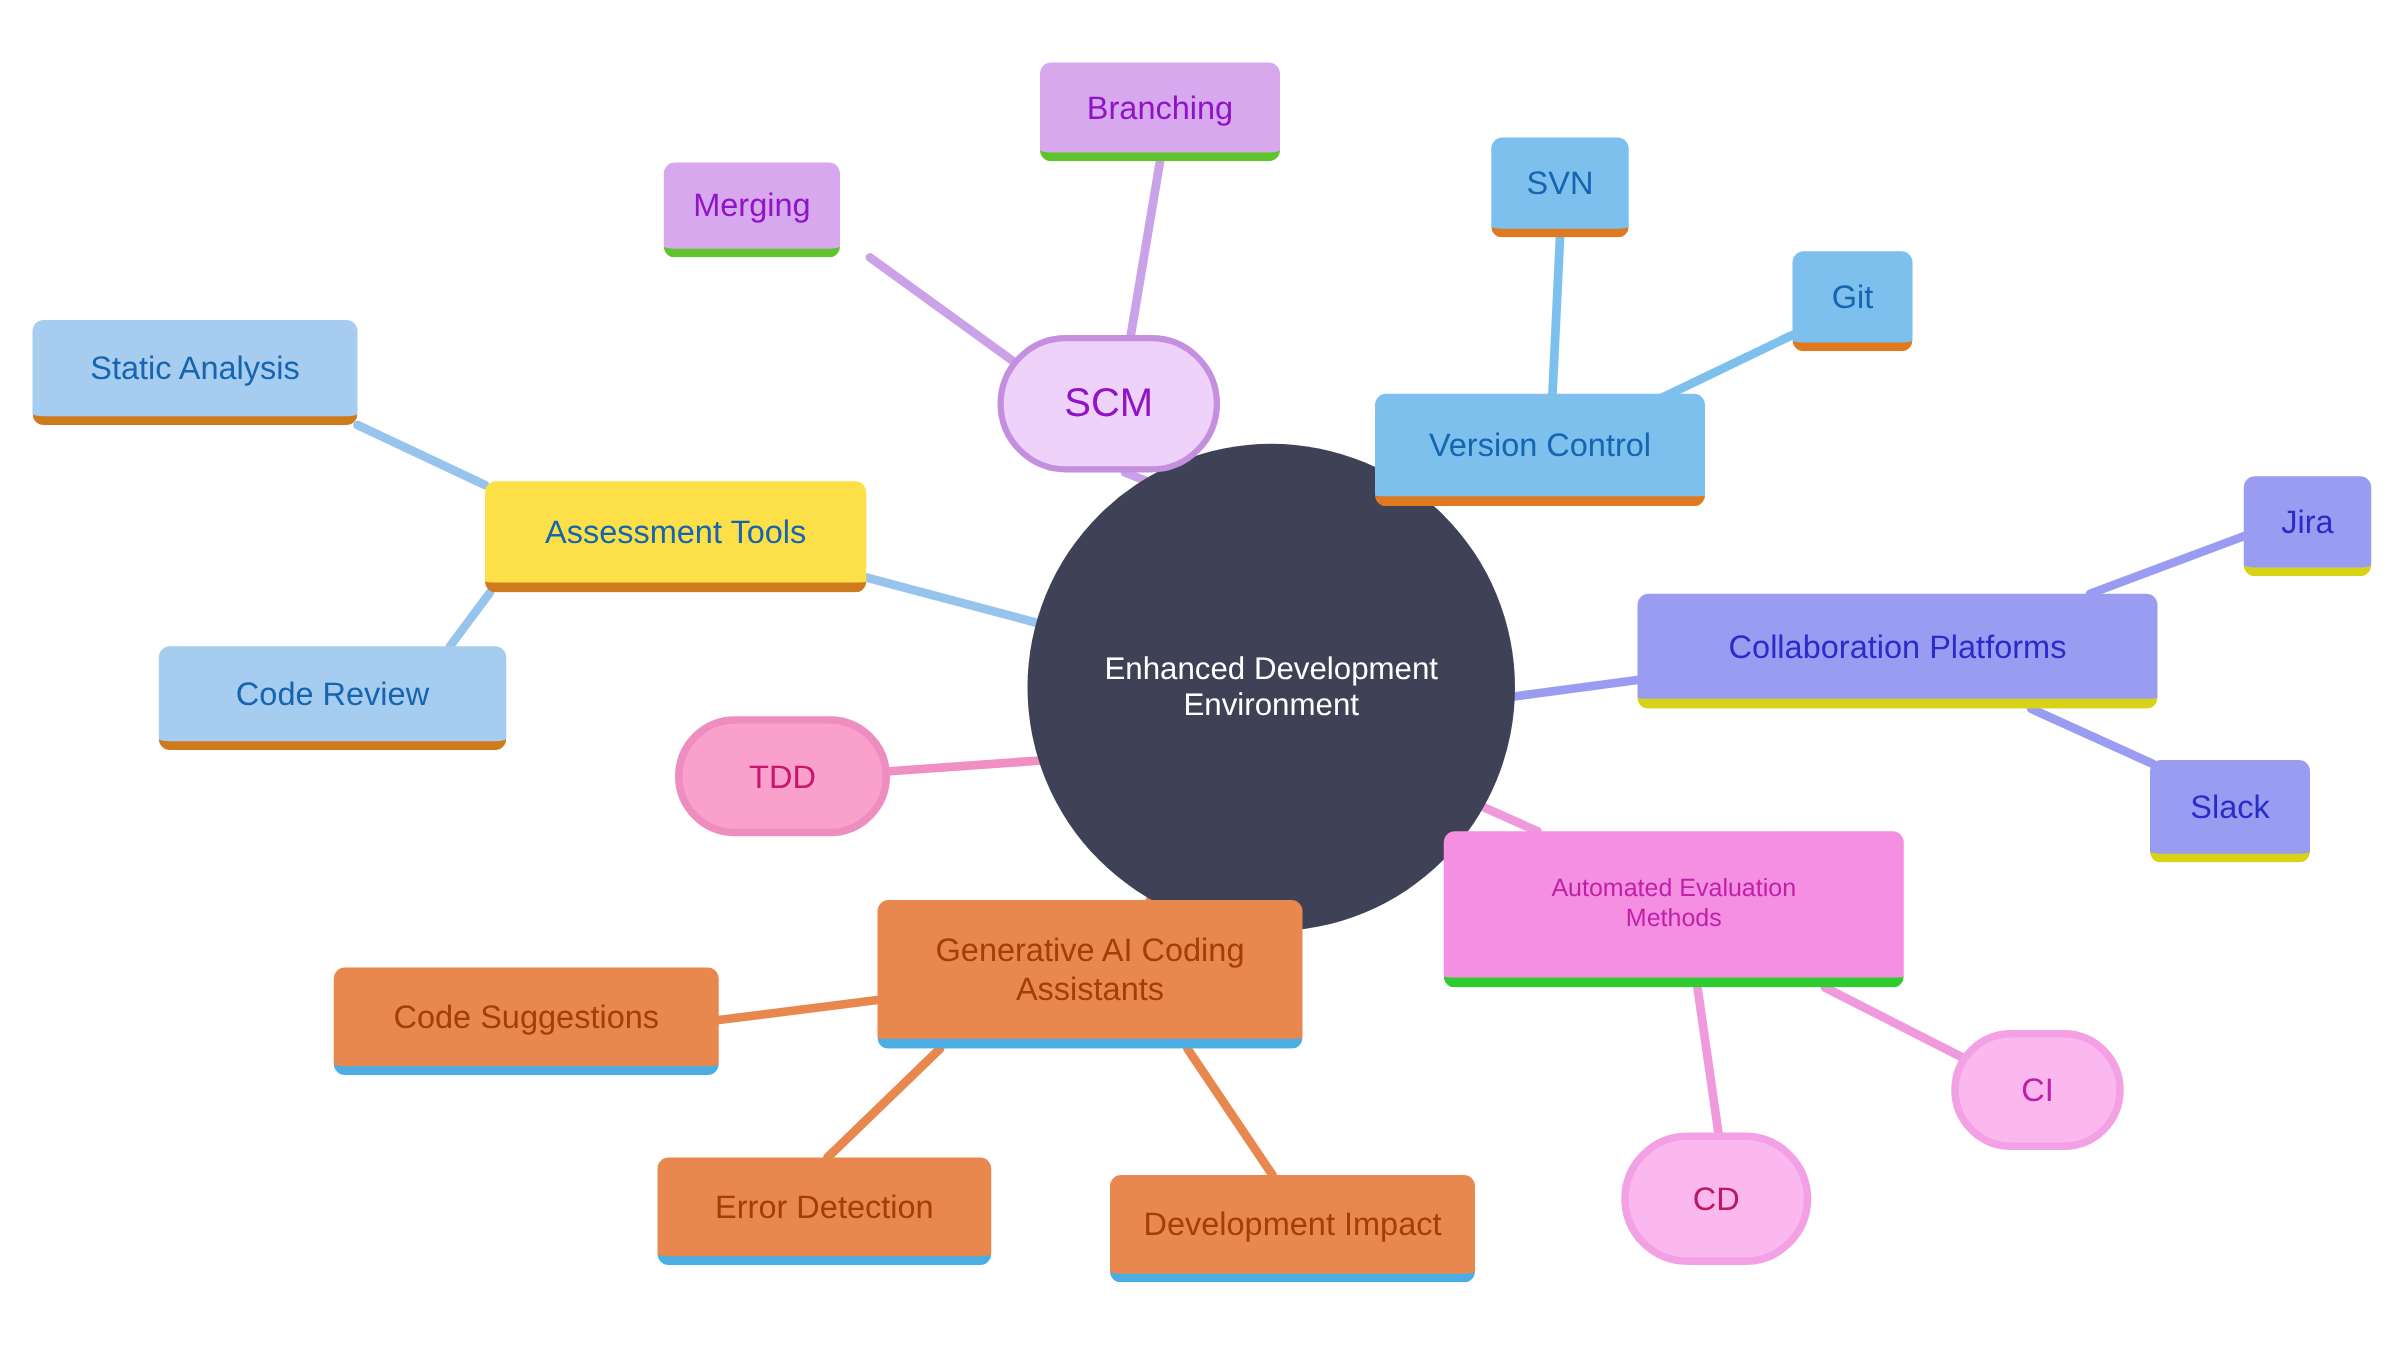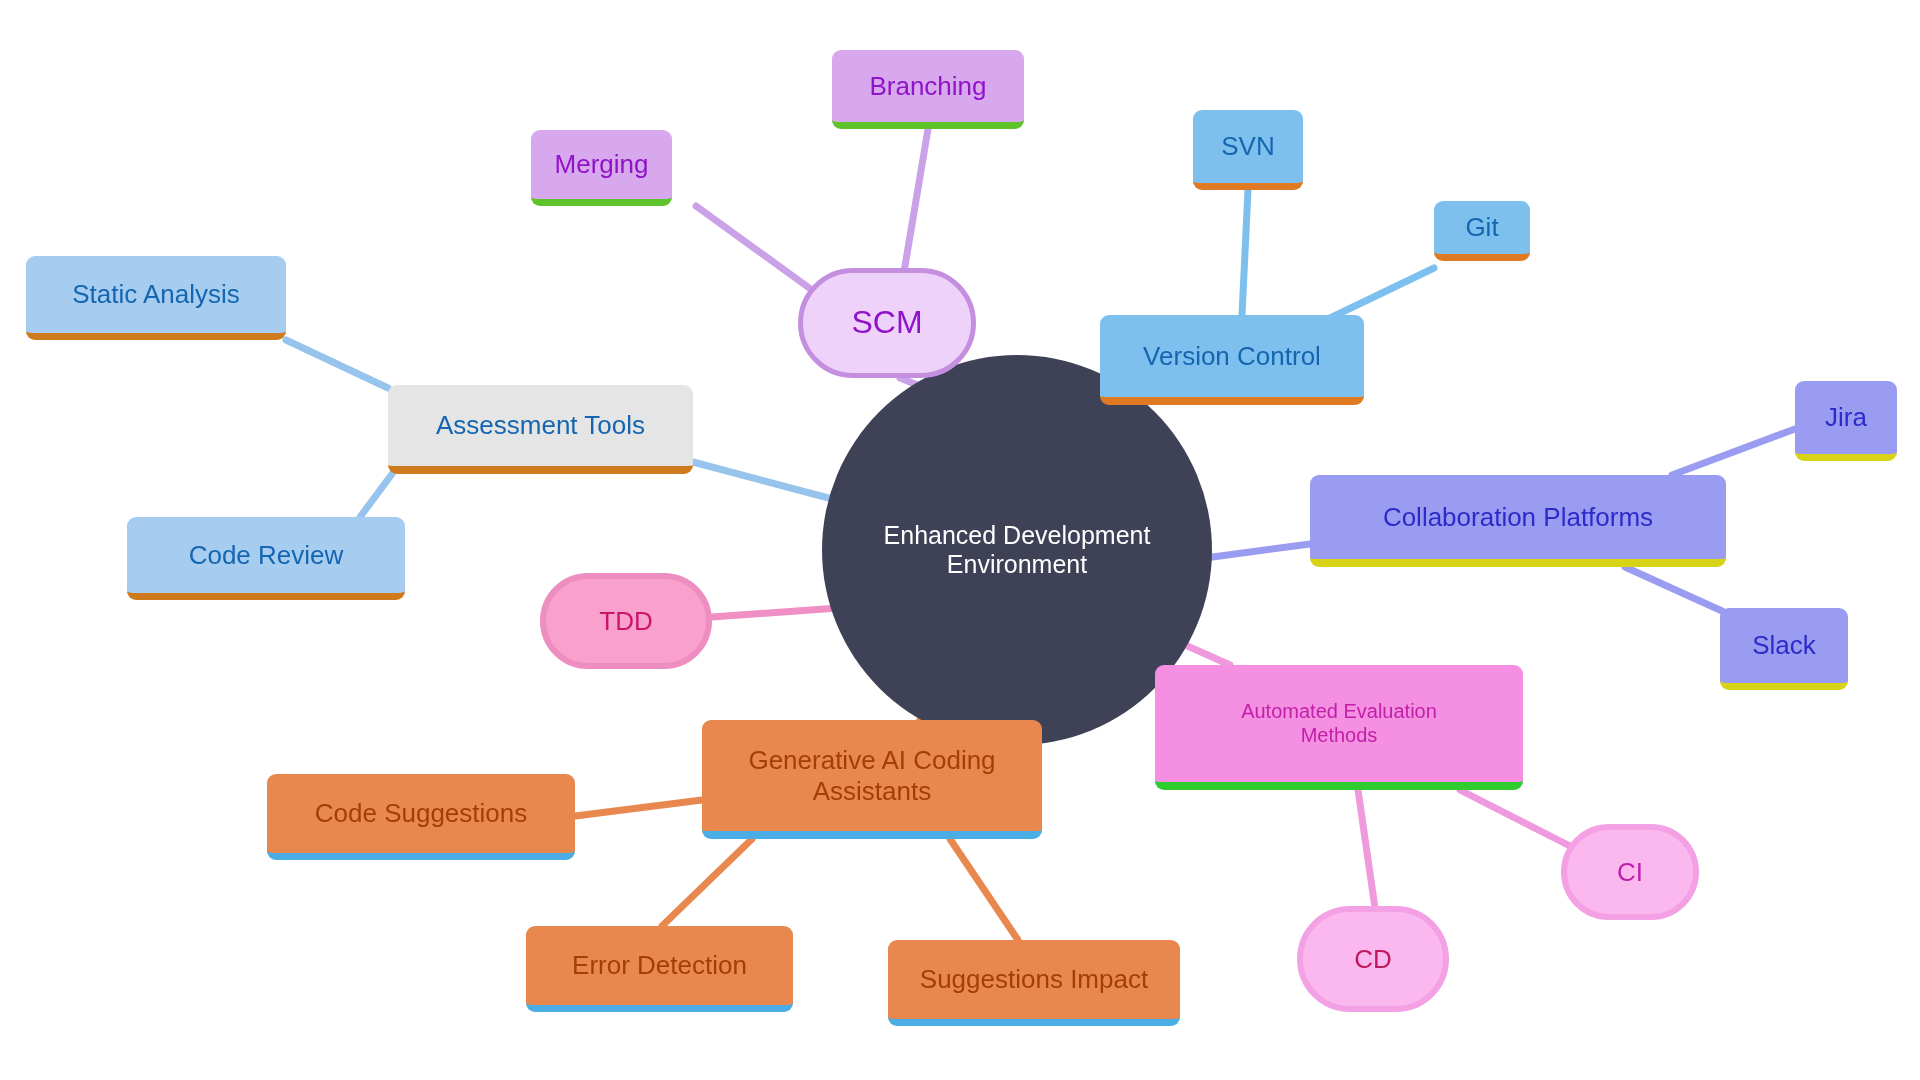--- a/index.html
+++ b/index.html
@@ -86,31 +86,31 @@
       <line x1="1358" y1="790" x2="1375" y2="908" stroke="#f09ade" stroke-width="7" stroke-linecap="round"></line>
     </svg>
   <div id="node-layer">
       <div class="node circle" style="left: 822px; top: 355px; width: 390px; height: 390px; background: rgb(63, 66, 86); color: rgb(255, 255, 255); font-size: 25px;"><span class="node-label">Enhanced Development
 Environment</span></div>
       <div class="node stadium" style="left: 798px; top: 268px; width: 178px; height: 110px; background: rgb(238, 210, 250); color: rgb(144, 19, 200); font-size: 32px; border: 5px solid rgb(197, 143, 224);"><span class="node-label">SCM</span></div>
       <div class="node rect" style="left: 531px; top: 130px; width: 141px; height: 76px; background: rgb(215, 168, 238); color: rgb(144, 19, 200); font-size: 26px; border-bottom: 7px solid rgb(95, 195, 43);"><span class="node-label">Merging</span></div>
       <div class="node rect" style="left: 832px; top: 50px; width: 192px; height: 79px; background: rgb(215, 168, 238); color: rgb(144, 19, 200); font-size: 26px; border-bottom: 7px solid rgb(95, 195, 43);"><span class="node-label">Branching</span></div>
       <div class="node rect" style="left: 1100px; top: 315px; width: 264px; height: 90px; background: rgb(125, 192, 238); color: rgb(21, 101, 176); font-size: 26px; border-bottom: 8px solid rgb(224, 122, 34);"><span class="node-label">Version Control</span></div>
       <div class="node rect" style="left: 1193px; top: 110px; width: 110px; height: 80px; background: rgb(125, 192, 238); color: rgb(21, 101, 176); font-size: 26px; border-bottom: 7px solid rgb(224, 122, 34);"><span class="node-label">SVN</span></div>
-      <div class="node rect" style="left: 1434px; top: 201px; width: 96px; height: 60px; background: rgb(125, 192, 238); color: rgb(21, 101, 176); font-size: 26px; border-bottom: 7px solid rgb(224, 122, 34);"><span class="node-label">Git</span></div>
-      <div class="node rect" style="left: 388px; top: 385px; width: 305px; height: 89px; background: #e5e5e5; color: rgb(21, 101, 176); font-size: 26px; border-bottom: 8px solid rgb(207, 122, 28);"><span class="node-label">Assessment Tools</span></div>
+      <div class="node rect" style="left: 1434px; top: 201px; width: 96px; height: 80px; background: rgb(125, 192, 238); color: rgb(21, 101, 176); font-size: 26px; border-bottom: 7px solid rgb(224, 122, 34);"><span class="node-label">Git</span></div>
+      <div class="node rect" style="left: 388px; top: 385px; width: 305px; height: 89px; background: #fde047; color: rgb(21, 101, 176); font-size: 26px; border-bottom: 8px solid rgb(207, 122, 28);"><span class="node-label">Assessment Tools</span></div>
       <div class="node rect" style="left: 26px; top: 256px; width: 260px; height: 84px; background: rgb(166, 205, 240); color: rgb(21, 101, 176); font-size: 26px; border-bottom: 7px solid rgb(207, 122, 28);"><span class="node-label">Static Analysis</span></div>
       <div class="node rect" style="left: 127px; top: 517px; width: 278px; height: 83px; background: rgb(166, 205, 240); color: rgb(21, 101, 176); font-size: 26px; border-bottom: 7px solid rgb(207, 122, 28);"><span class="node-label">Code Review</span></div>
       <div class="node rect" style="left: 1310px; top: 475px; width: 416px; height: 92px; background: rgb(154, 156, 242); color: rgb(43, 43, 201); font-size: 26px; border-bottom: 8px solid rgb(216, 211, 23);"><span class="node-label">Collaboration Platforms</span></div>
       <div class="node rect" style="left: 1795px; top: 381px; width: 102px; height: 80px; background: rgb(154, 156, 242); color: rgb(43, 43, 201); font-size: 26px; border-bottom: 7px solid rgb(216, 211, 23);"><span class="node-label">Jira</span></div>
       <div class="node rect" style="left: 1720px; top: 608px; width: 128px; height: 82px; background: rgb(154, 156, 242); color: rgb(43, 43, 201); font-size: 26px; border-bottom: 7px solid rgb(216, 211, 23);"><span class="node-label">Slack</span></div>
       <div class="node stadium" style="left: 540px; top: 573px; width: 172px; height: 96px; background: rgb(249, 160, 204); color: rgb(201, 21, 107); font-size: 26px; border: 6px solid rgb(238, 142, 192);"><span class="node-label">TDD</span></div>
       <div class="node rect" style="left: 702px; top: 720px; width: 340px; height: 119px; background: rgb(232, 136, 79); color: rgb(163, 63, 5); font-size: 26px; border-bottom: 8px solid rgb(74, 174, 228);"><span class="node-label">Generative AI Coding
 Assistants</span></div>
       <div class="node rect" style="left: 267px; top: 774px; width: 308px; height: 86px; background: rgb(232, 136, 79); color: rgb(163, 63, 5); font-size: 26px; border-bottom: 7px solid rgb(74, 174, 228);"><span class="node-label">Code Suggestions</span></div>
       <div class="node rect" style="left: 526px; top: 926px; width: 267px; height: 86px; background: rgb(232, 136, 79); color: rgb(163, 63, 5); font-size: 26px; border-bottom: 7px solid rgb(74, 174, 228);"><span class="node-label">Error Detection</span></div>
-      <div class="node rect" style="left: 888px; top: 940px; width: 292px; height: 86px; background: rgb(232, 136, 79); color: rgb(163, 63, 5); font-size: 26px; border-bottom: 7px solid rgb(74, 174, 228);"><span class="node-label">Suggestions Impact</span></div>
+      <div class="node rect" style="left: 888px; top: 940px; width: 292px; height: 86px; background: rgb(232, 136, 79); color: rgb(163, 63, 5); font-size: 26px; border-bottom: 7px solid rgb(74, 174, 228);"><span class="node-label">Development Impact</span></div>
       <div class="node rect" style="left: 1155px; top: 665px; width: 368px; height: 125px; background: rgb(244, 143, 226); color: rgb(194, 31, 168); font-size: 20px; border-bottom: 8px solid rgb(46, 204, 46);"><span class="node-label">Automated Evaluation
 Methods</span></div>
       <div class="node stadium" style="left: 1561px; top: 824px; width: 138px; height: 96px; background: rgb(251, 184, 239); color: rgb(191, 31, 168); font-size: 26px; border: 6px solid rgb(243, 160, 228);"><span class="node-label">CI</span></div>
       <div class="node stadium" style="left: 1297px; top: 906px; width: 152px; height: 106px; background: rgb(251, 184, 239); color: #be185d; font-size: 26px; border: 6px solid rgb(243, 160, 228);"><span class="node-label">CD</span></div>
     </div>
 </div>
 
 </body></html>

